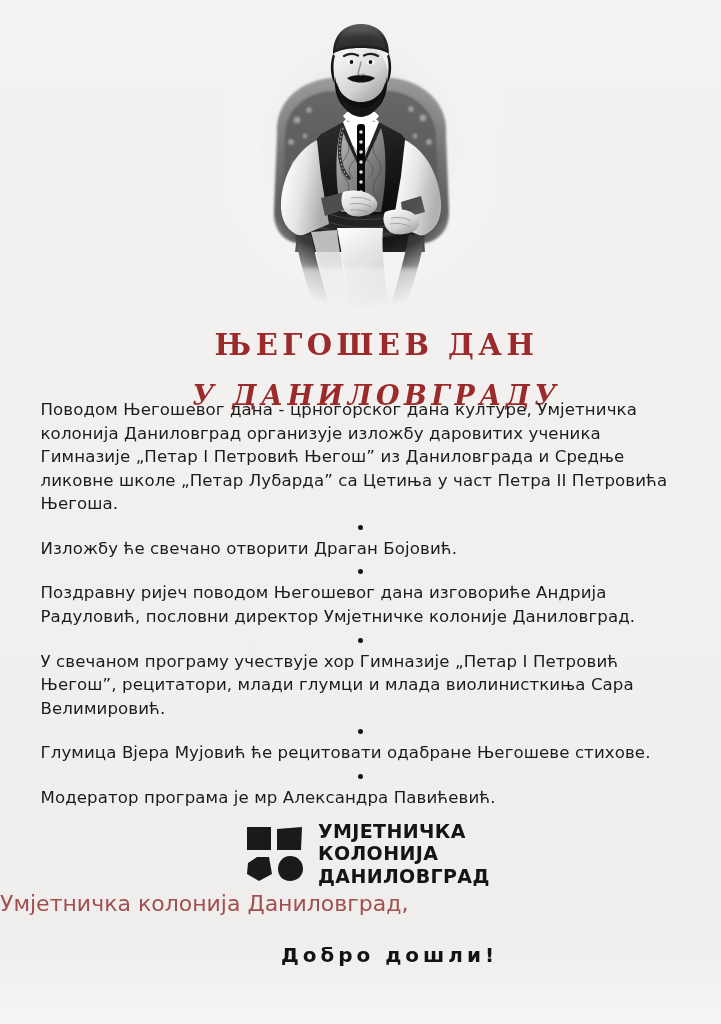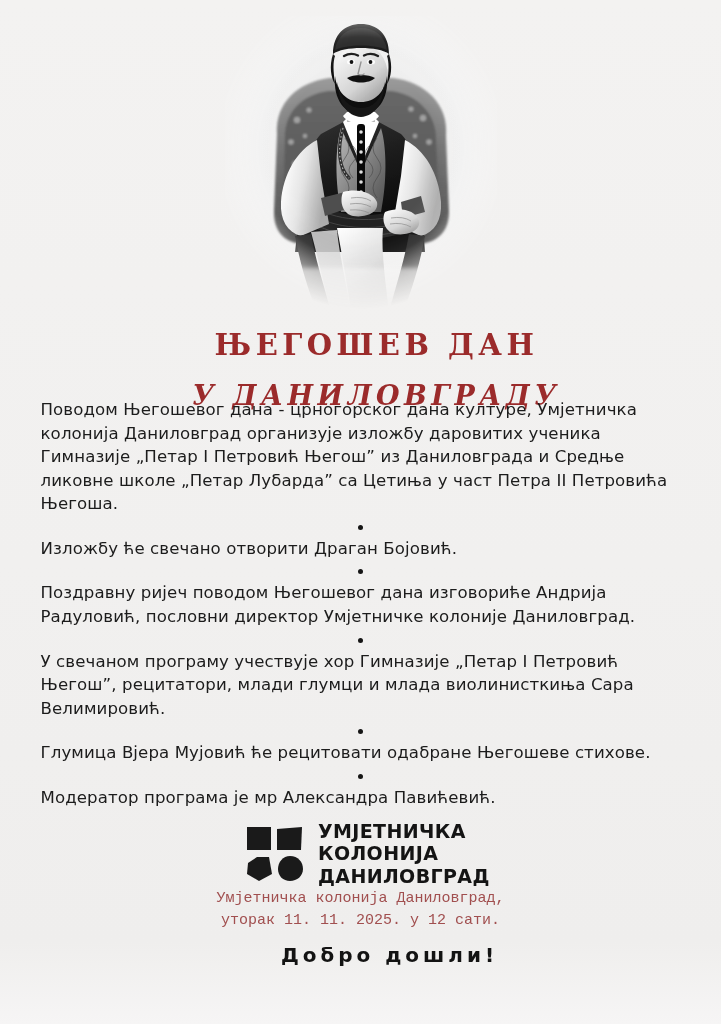--- a/index.html
+++ b/index.html
@@ -127,25 +127,23 @@
     transform: scaleX(0.95);
     transform-origin: left center;
   }
 
   
   .venue {
     position: absolute;
     top: 888px;
     left: 0;
     width: 721px;
-    text-align: center;
     color: #a14f4f;
-    font-size: 15px;
+    font-size: 22px;
     line-height: 1.45;
-    font-family: Liberation Mono, monospace;
   }
   .venue span { display: block; }
 
   .welcome {
     position: absolute;
     top: 943px;
     left: 0;
     width: 721px;
     text-align: center;
     color: #131313;
@@ -369,18 +367,17 @@
     </div>
     <div class="logo-text">
       <span>УМЈЕТНИЧКА</span>
       <span>КОЛОНИЈА</span>
       <span>ДАНИЛОВГРАД</span>
     </div>
   </div>
 
   <div class="venue">
     <span>Умјетничка колонија Даниловград,</span>
-    <span>уторак 11. 11.  2025. у 12 сати.</span>
   </div>
 
   <div class="welcome">Добро дошли!</div>
 
 </div>
 
 </body></html>

